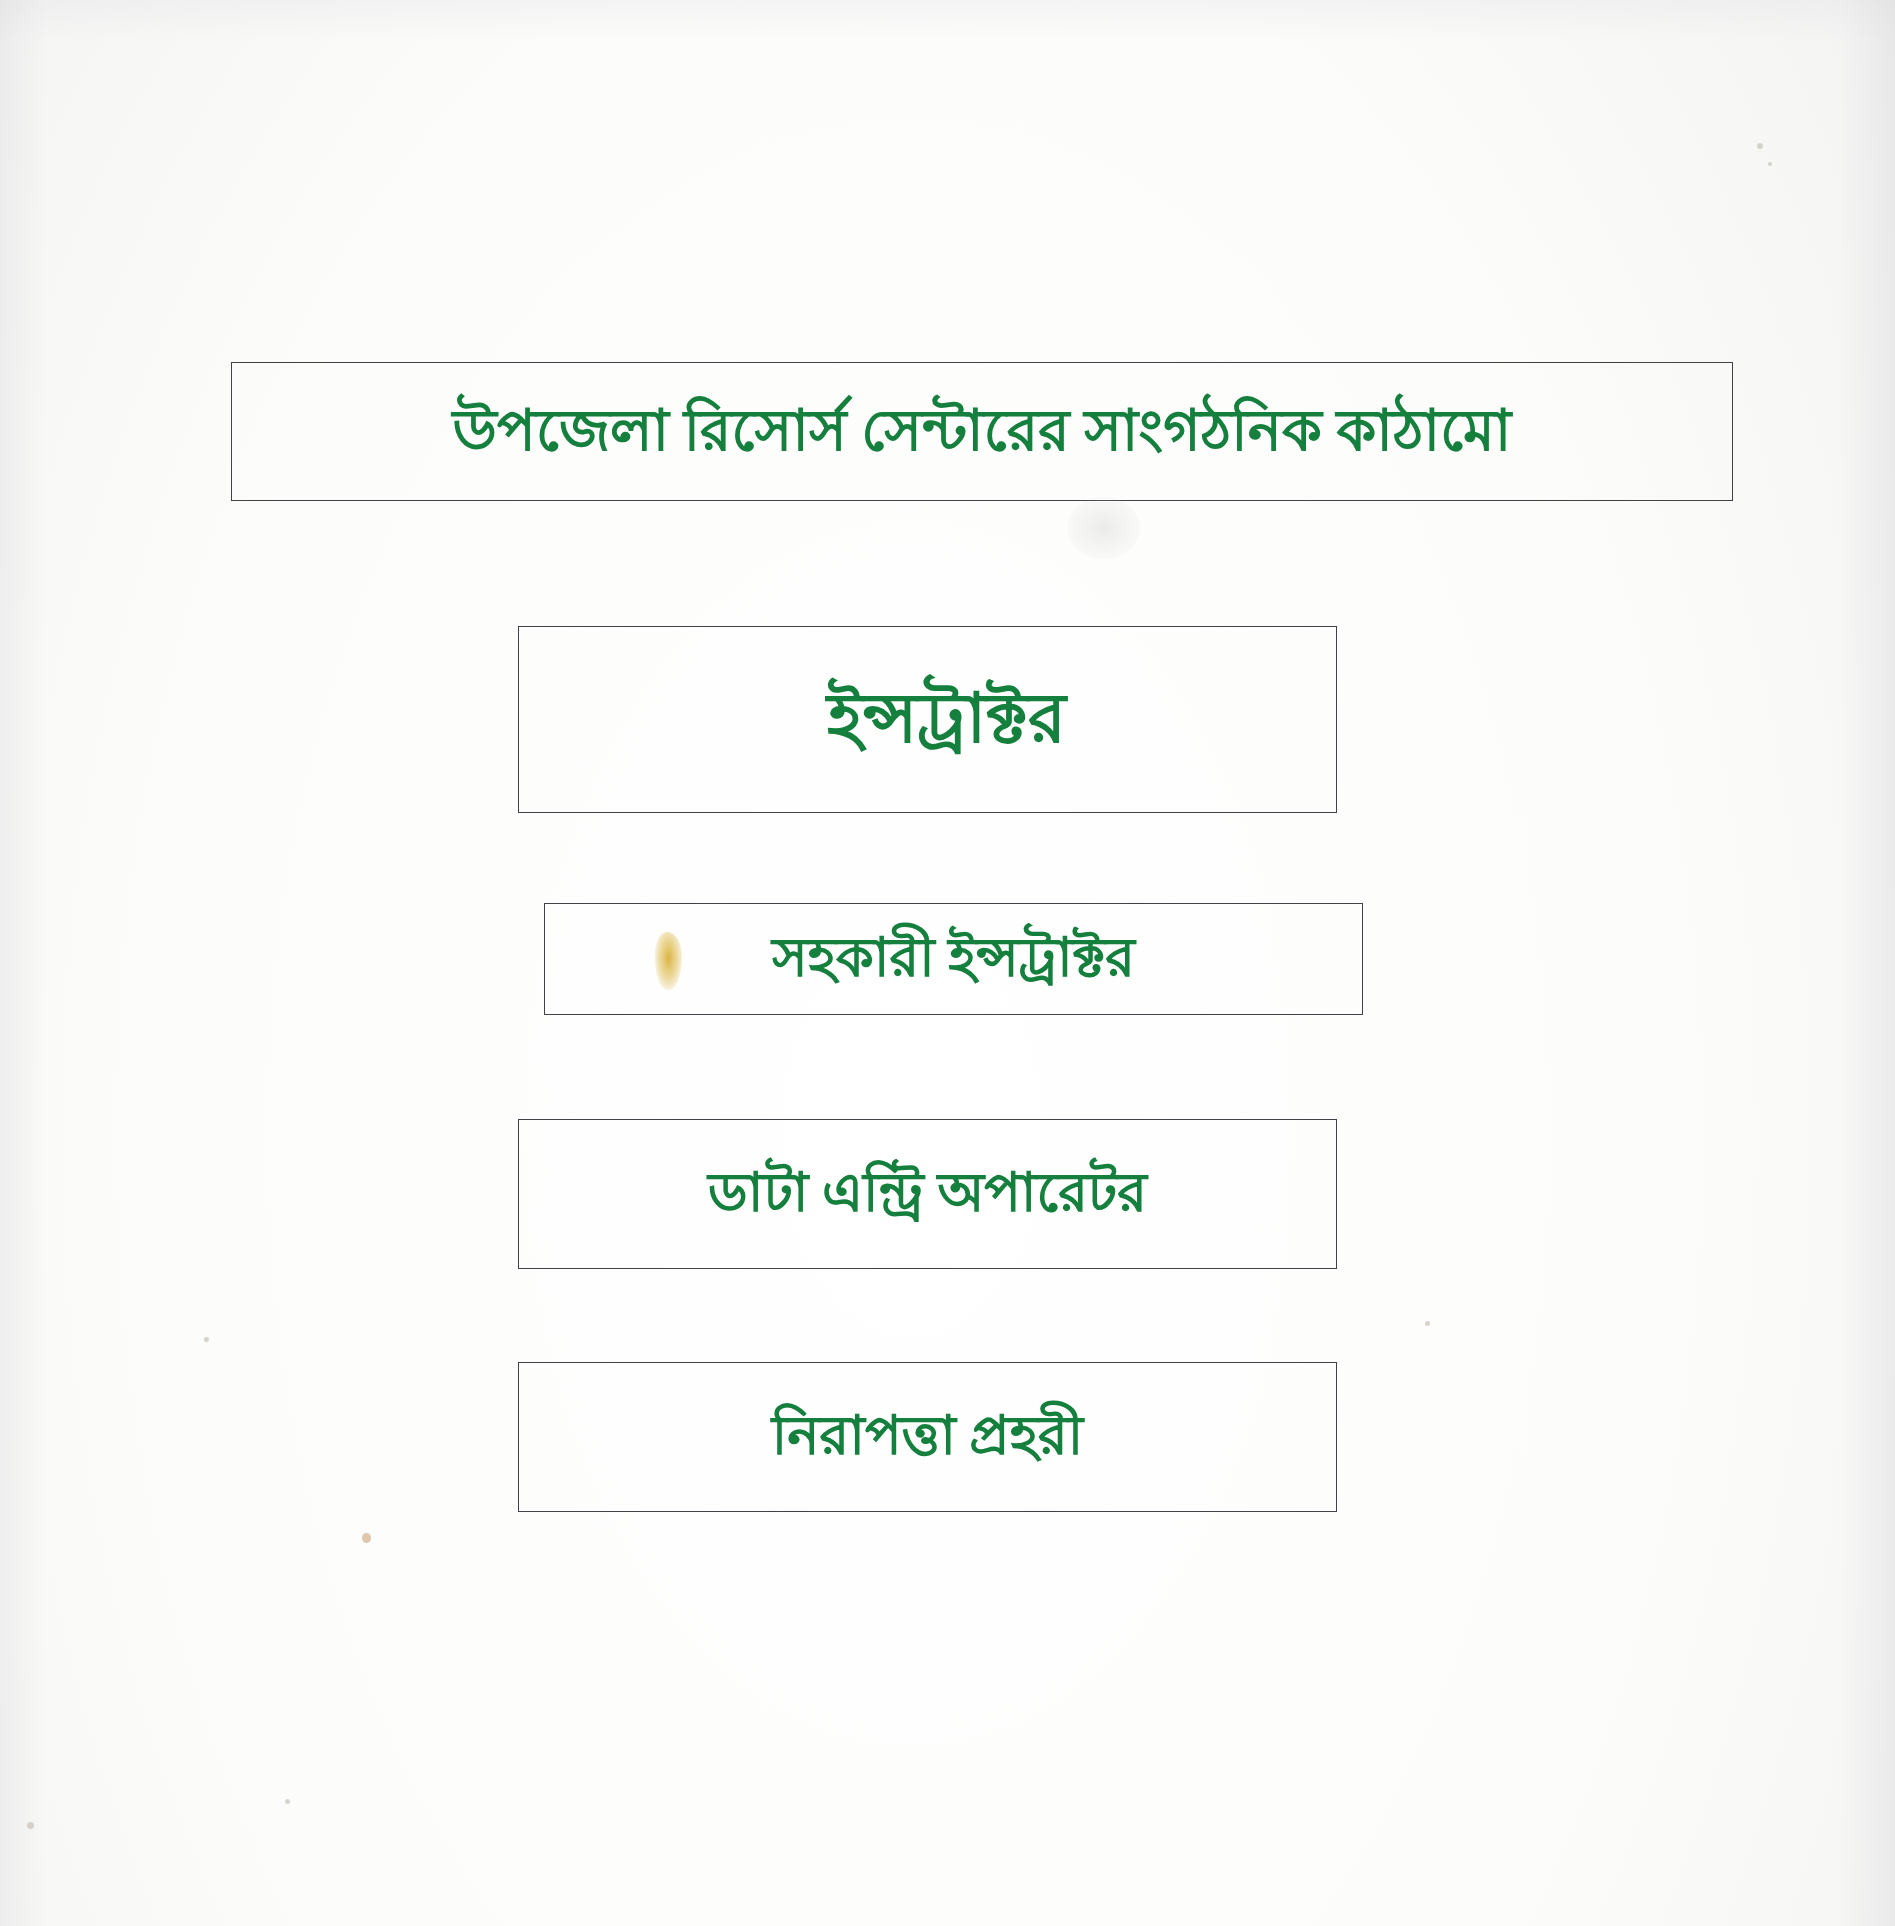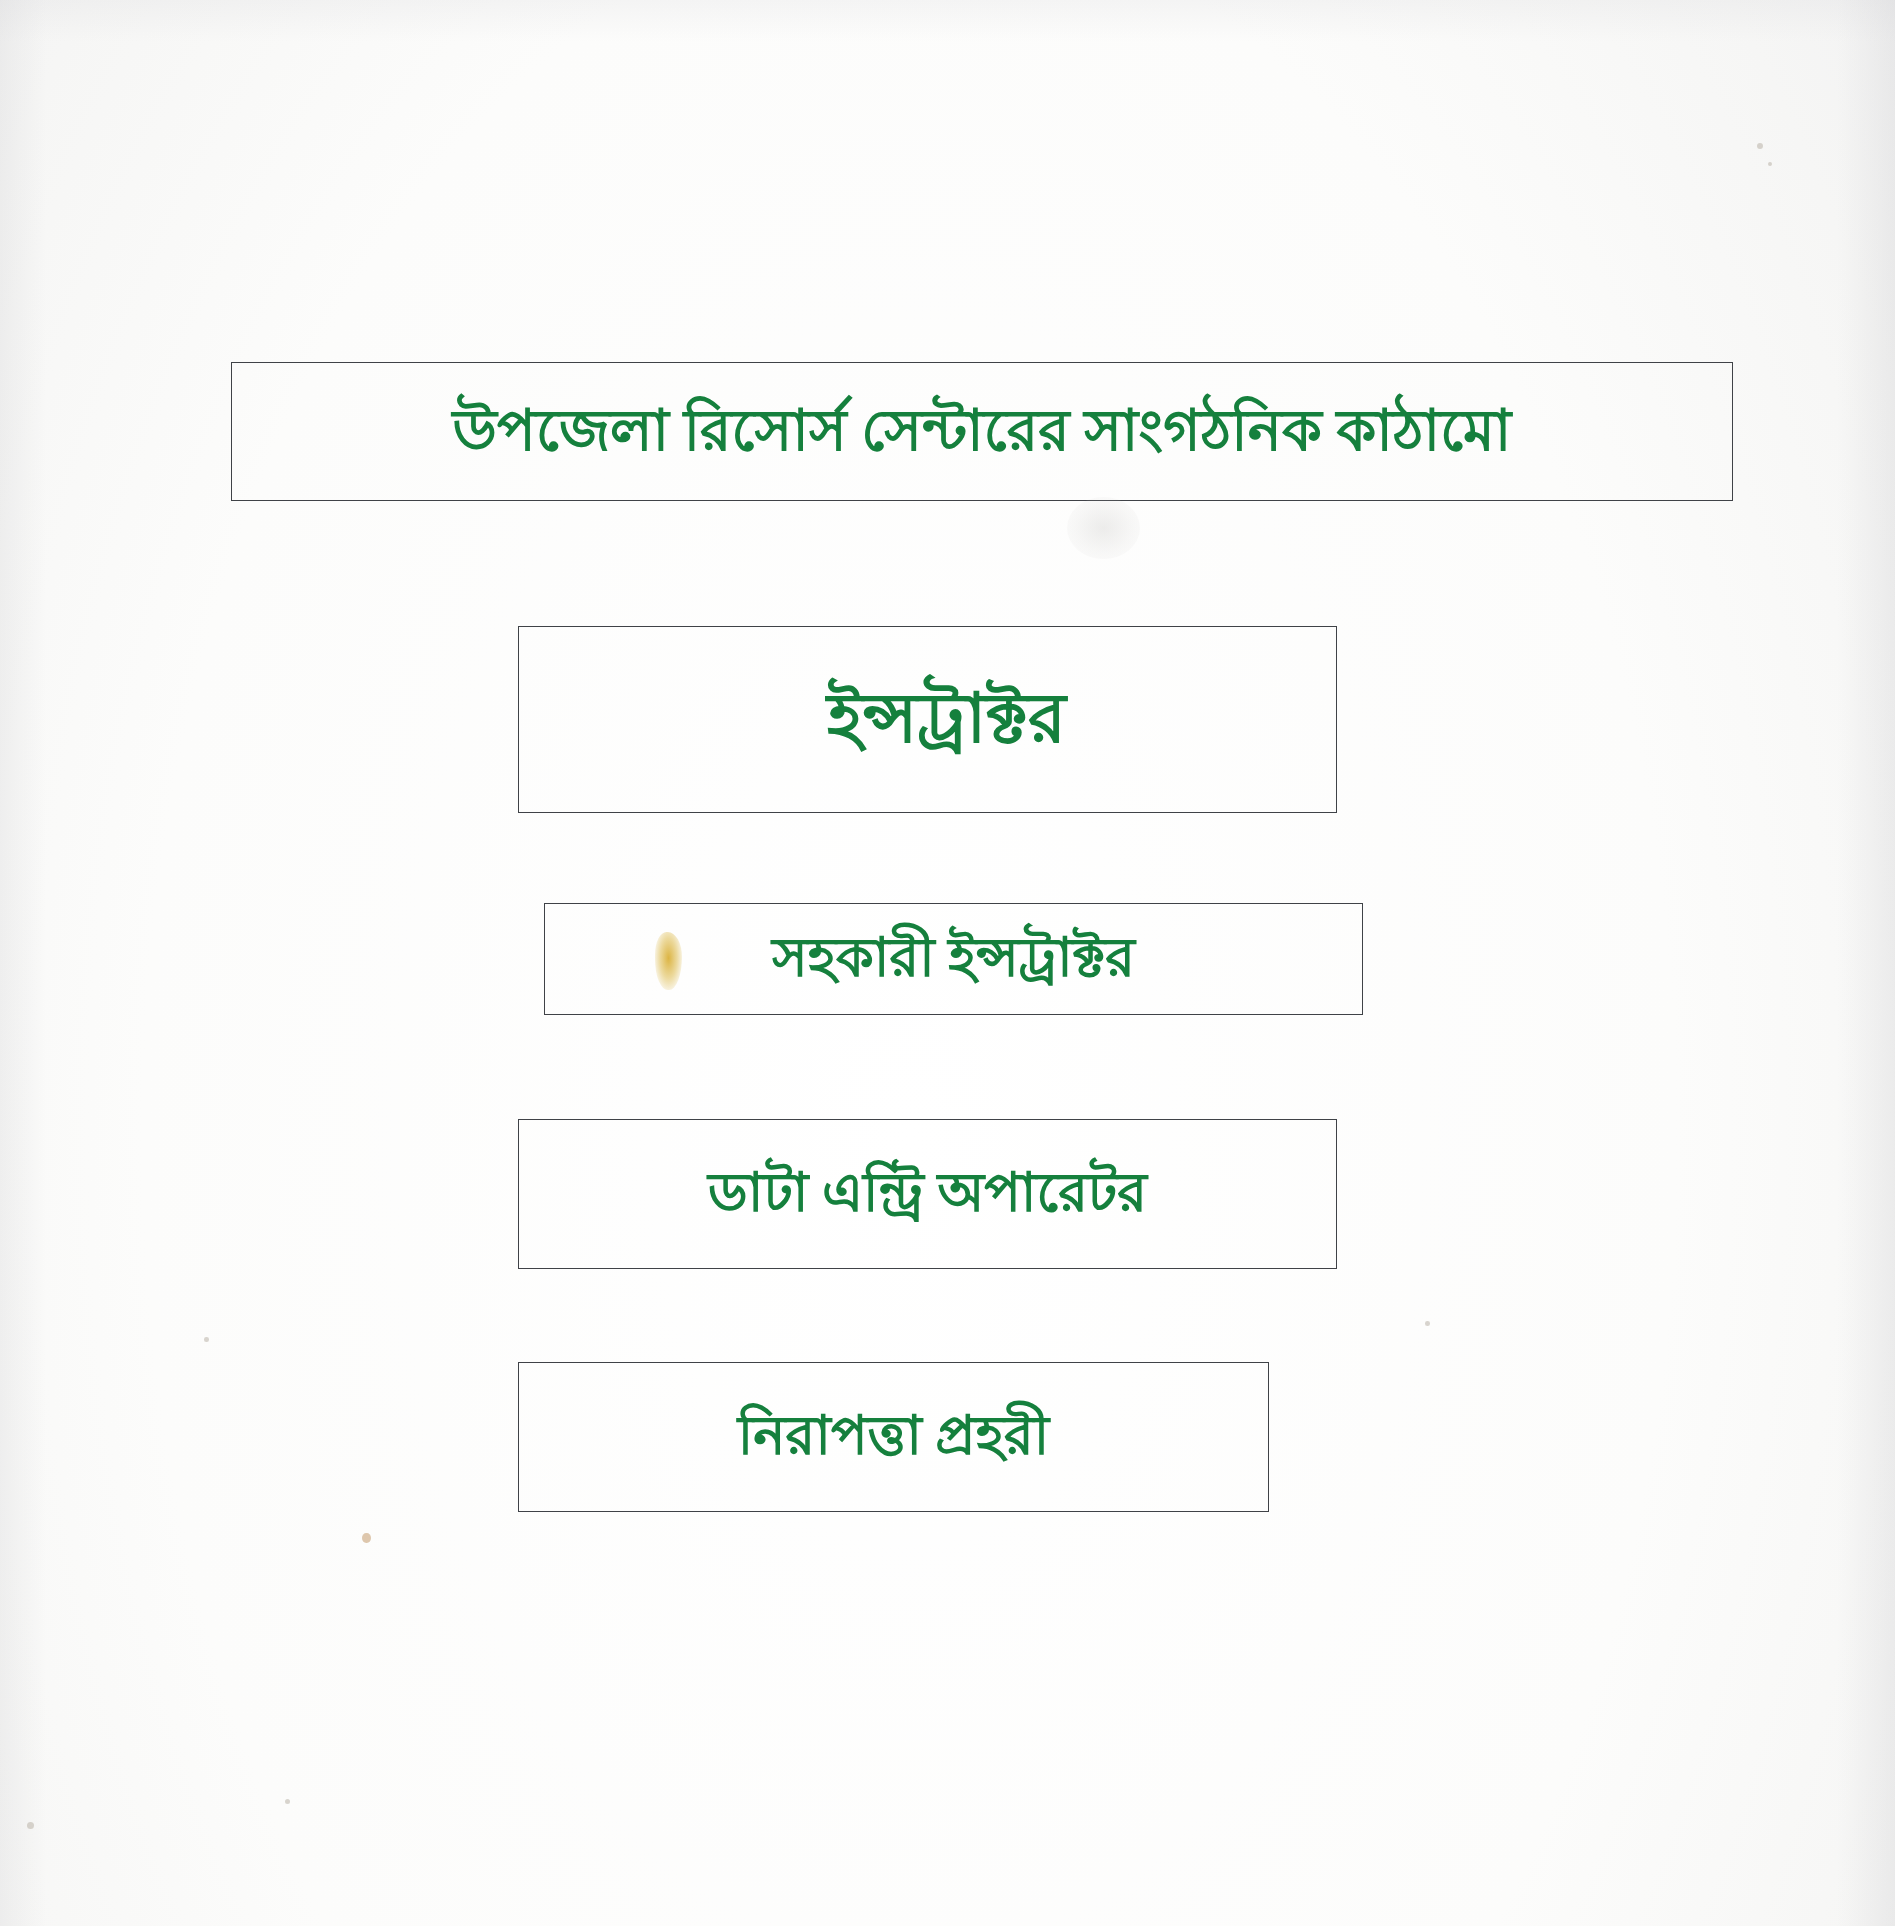--- a/index.html
+++ b/index.html
@@ -79,21 +79,21 @@
   #box-assistant-instructor .label { font-size: 54px; }
 
   #box-data-entry-operator {
     left: 518px; top: 1119px;
     width: 819px; height: 150px;
   }
   #box-data-entry-operator .label { font-size: 54px; }
 
   #box-security-guard {
     left: 518px; top: 1362px;
-    width: 751px; height: 150px;
+    width: 819px; height: 150px;
   }
   #box-security-guard .label { font-size: 54px; }
 
   
   .speck {
     position: absolute;
     border-radius: 50%;
     background: #b9b3a8;
     opacity: 0.55;
     pointer-events: none;

